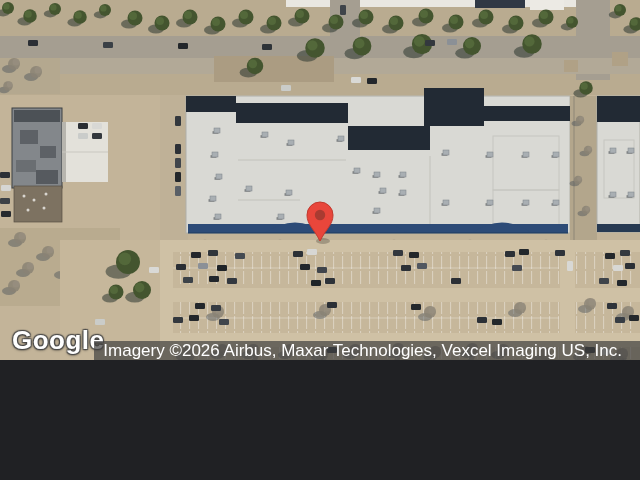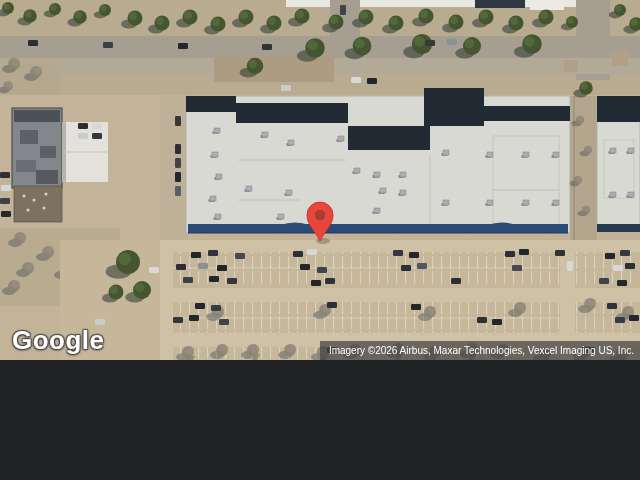--- a/index.html
+++ b/index.html
@@ -17,22 +17,22 @@
        1px -1px 1px rgba(70,70,70,.85),
       -1px  1px 1px rgba(70,70,70,.85),
        1px  1px 1px rgba(70,70,70,.85),
        0 1px 3px rgba(0,0,0,.55);
     cursor:pointer;
   }
   .attribution{
     position:absolute;right:0;bottom:0;height:19px;
     display:flex;align-items:center;
     background:rgba(64,64,64,.70);
-    color:#fff;font-size:10px;line-height:19px;
-    padding:0 6px 0 9px;white-space:nowrap;
+    color:#fff;font-size:17px;line-height:19px;
+    padding:0 18px 0 9px;white-space:nowrap;
   }
 </style>
 </head>
 <body>
 
 <div id="stage">
 
 <svg width="640" height="480" viewBox="0 0 640 480">
   <defs>
     <g id="car">

